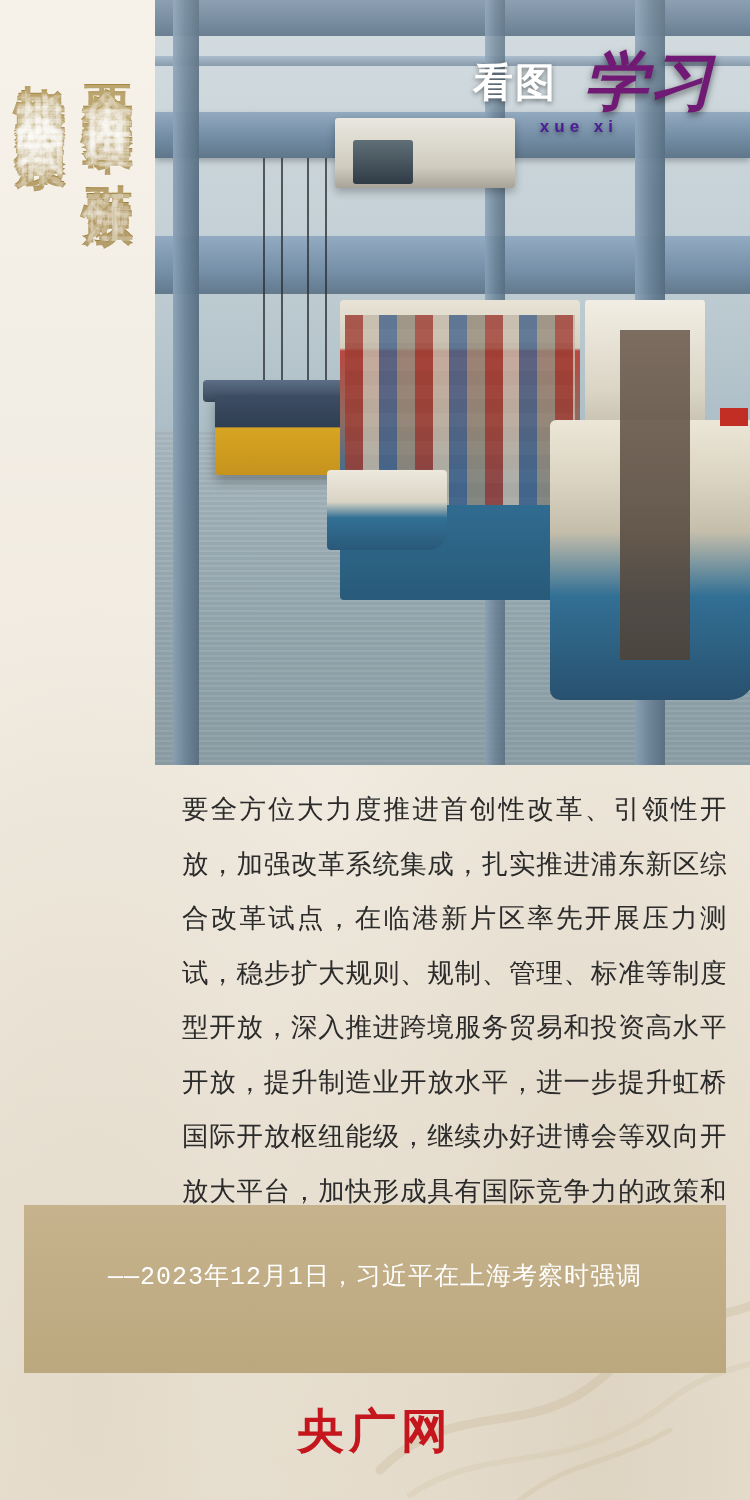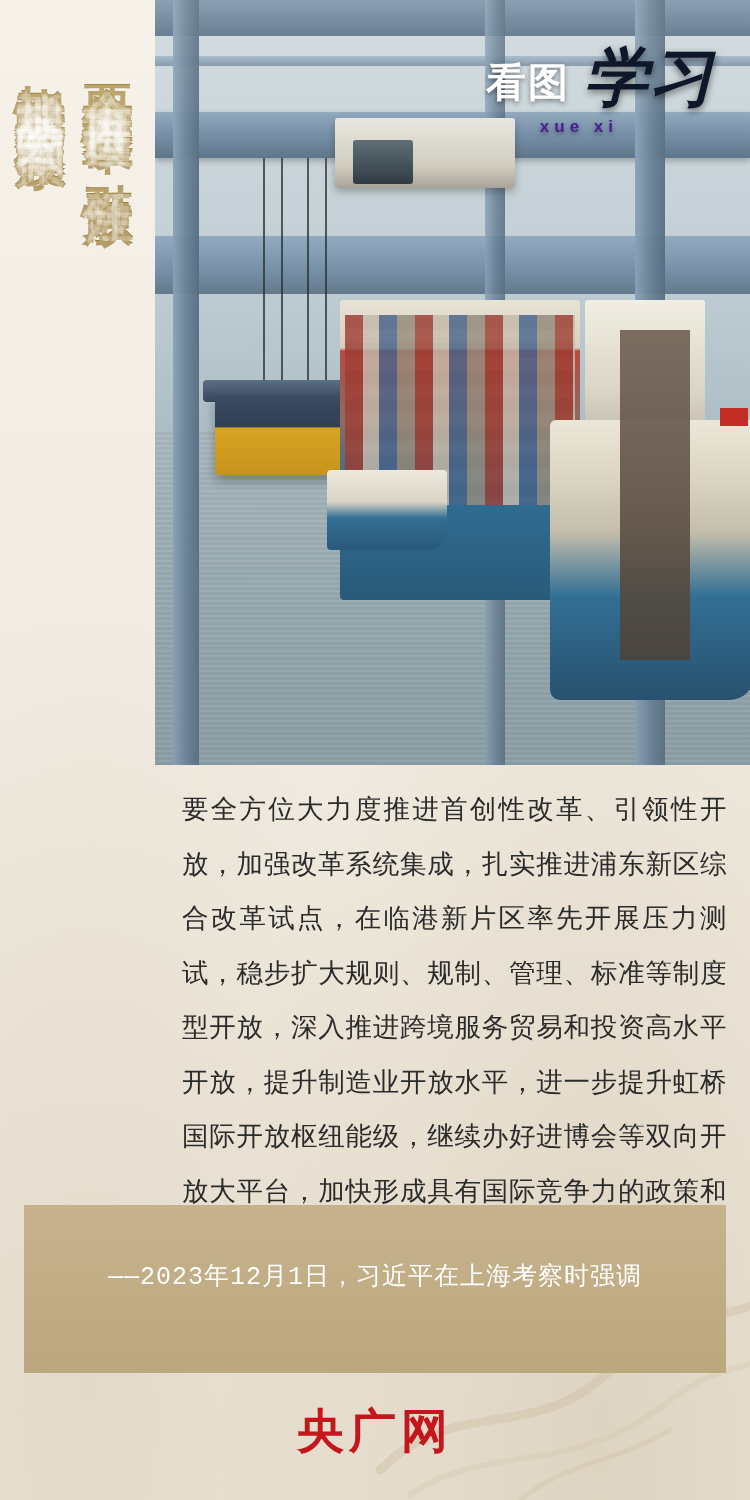--- a/index.html
+++ b/index.html
@@ -195,35 +195,35 @@
     top: 52px;
     width: 260px;
     height: 90px;
     text-align: right;
     color: #ffffff;
   }
   .badge-row {
     display: flex;
     align-items: center;
     justify-content: flex-end;
-    gap: 14px;
+    gap: 27px;
   }
   .badge-kan {
     font-family: "Liberation Serif", serif;
     font-weight: 700;
     font-size: 40px;
     letter-spacing: 2px;
     color: #ffffff;
     text-shadow: 0 2px 5px rgba(0,0,0,0.45);
   }
   .badge-xue {
-    font-family: Liberation Mono, monospace;
+    font-family: Liberation Serif, serif;
     font-weight: 700;
     font-size: 64px;
-    color: #0f172a;
+    color: #701a75;
     font-style: italic;
     letter-spacing: 1px;
     text-shadow: 0 3px 7px rgba(0,0,0,0.5);
     line-height: .95;
   }
   .badge-pinyin {
     margin-top: 4px;
     font-family: "Liberation Sans", sans-serif;
     font-weight: 700;
     font-size: 17px;

